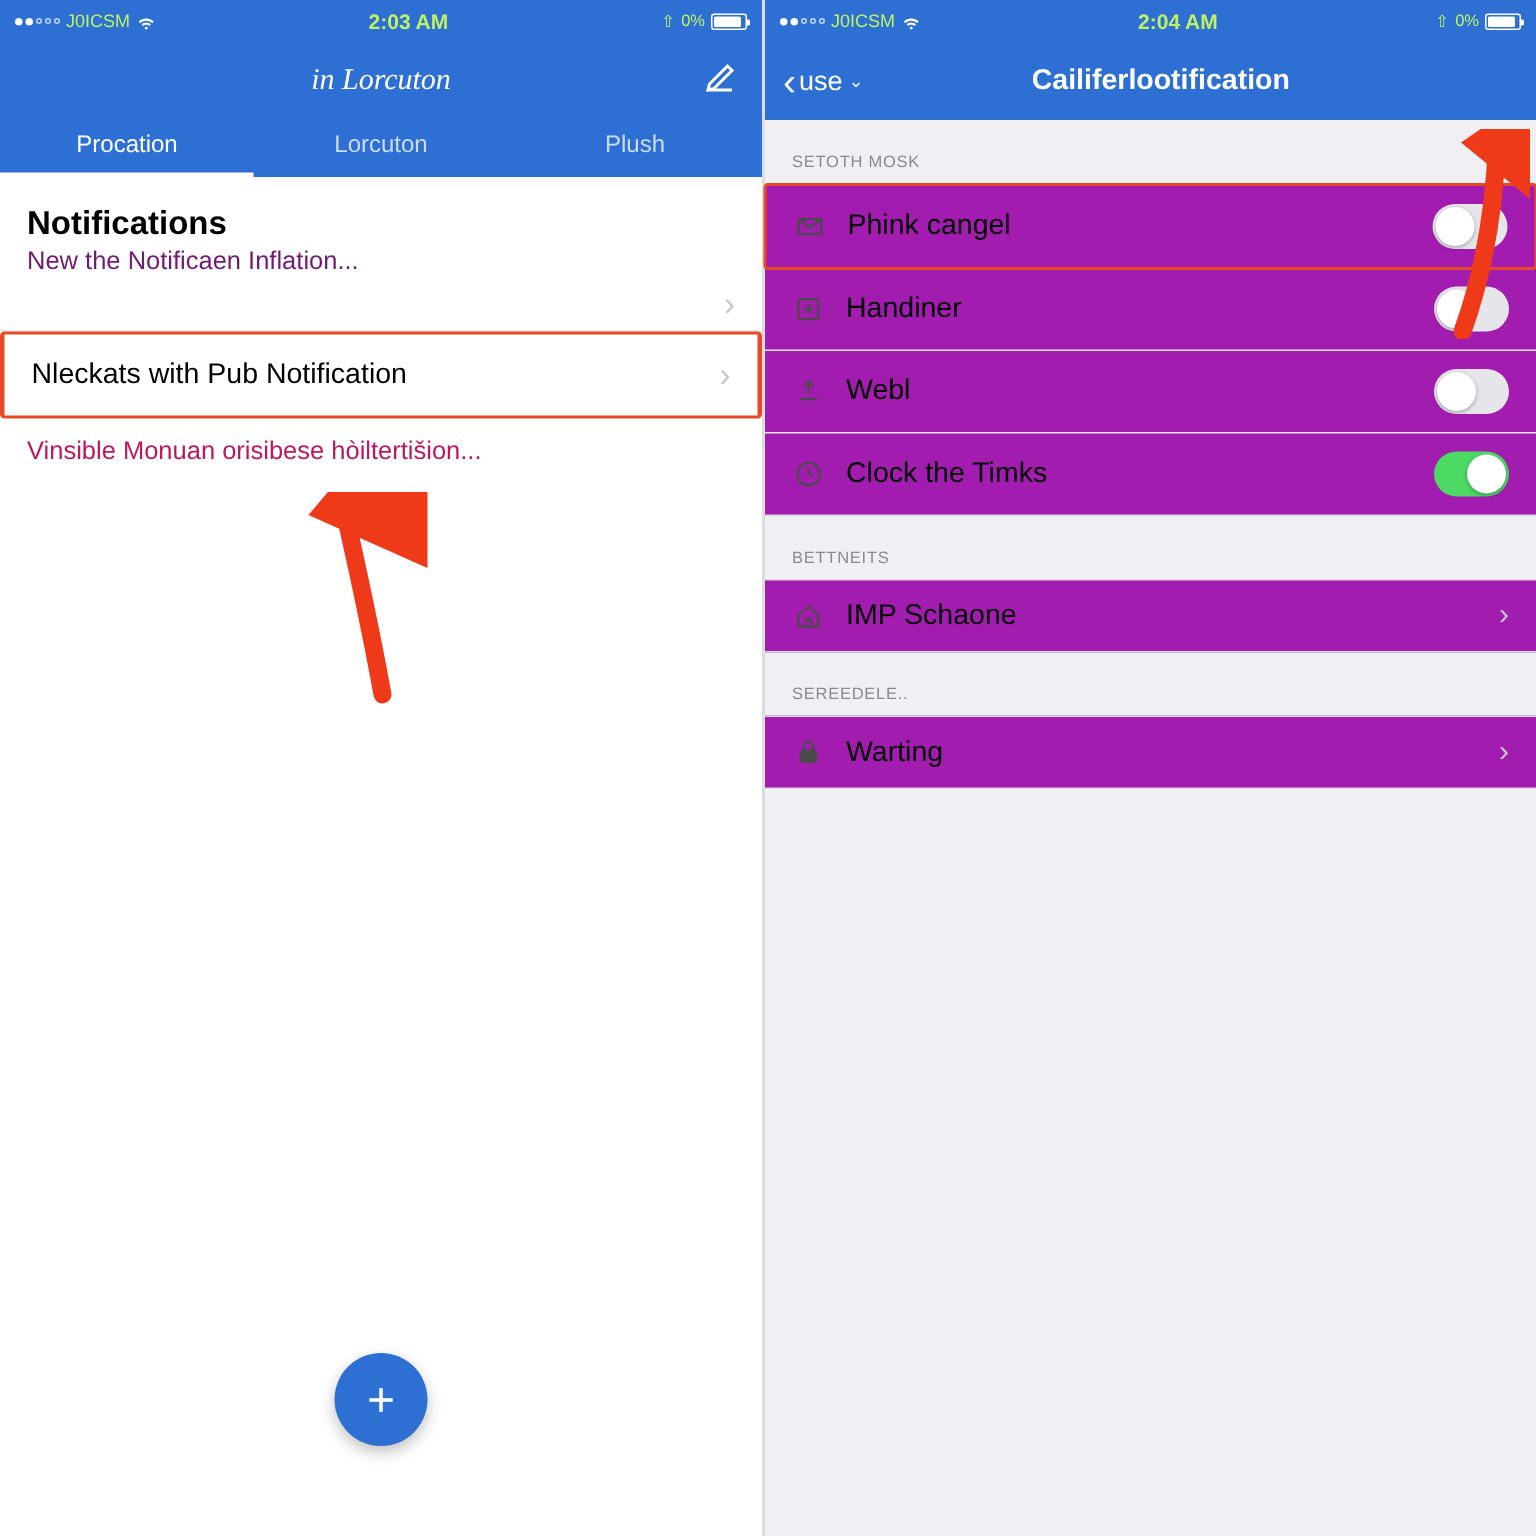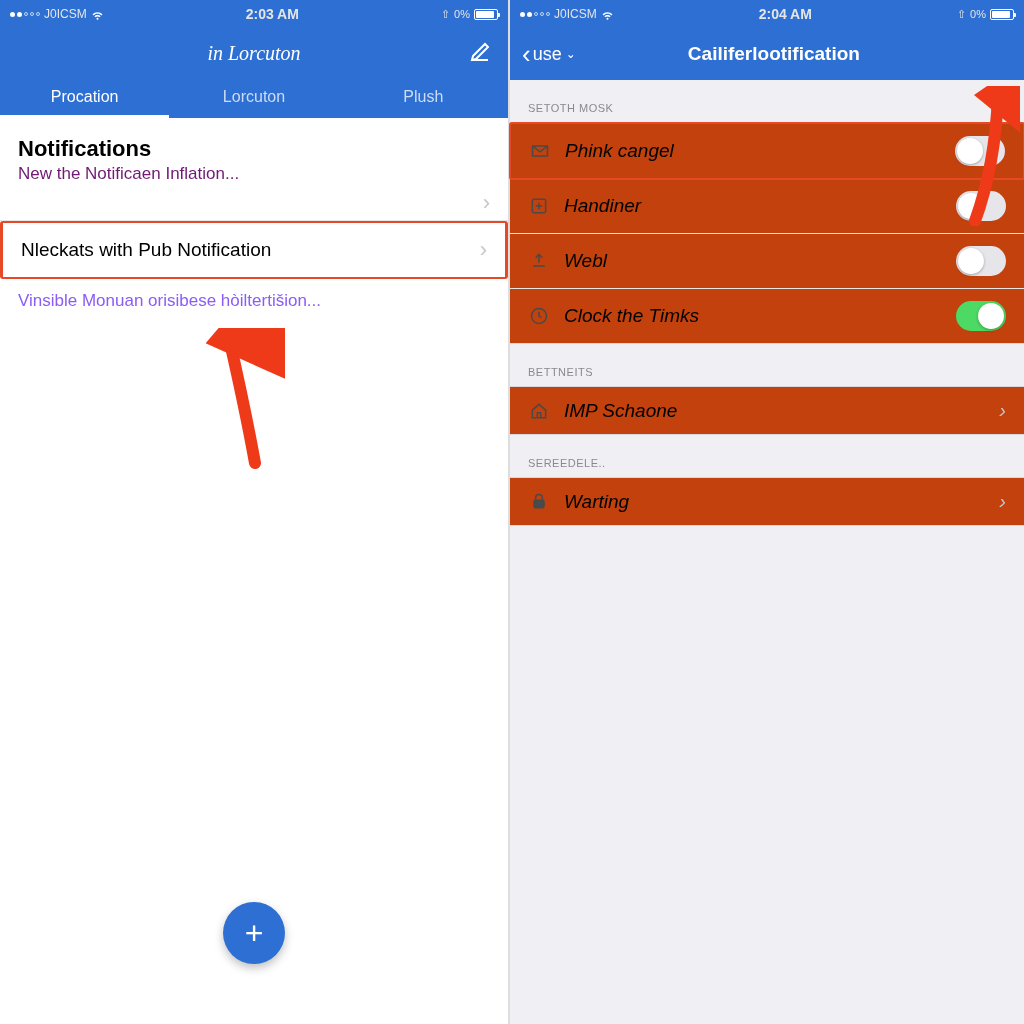--- a/index.html
+++ b/index.html
@@ -2,21 +2,21 @@
 <html><head>
 <meta charset="utf-8">
 <style>
 * { margin: 0; padding: 0; box-sizing: border-box; font-family: -apple-system, "Helvetica Neue", Helvetica, Arial, sans-serif; }
 html, body { width: 1024px; height: 1024px; background: #e8e8e8; }
 .canvas { width: 1024px; height: 1024px; display: flex; background: #e8e8e8; }
 .phone { height: 1024px; background: #fff; display: flex; flex-direction: column; position: relative; }
 .phone-left { width: 510px; border-right: 2px solid #ddd; }
 .phone-right { width: 514px; background: #efeff4; }
 
-.status-bar { height: 28px; background: #2d6fd2; color: #e5e5e5; display: flex; align-items: center; padding: 0 10px; font-size: 12px; font-weight: 500; }
+.status-bar { height: 28px; background: #2d6fd2; color: #bef264; display: flex; align-items: center; padding: 0 10px; font-size: 12px; font-weight: 500; }
 .status-left { display: flex; align-items: center; gap: 4px; }
 .sig-dots { display: flex; align-items: center; gap: 2px; }
 .sig-dot { width: 5px; height: 5px; border-radius: 50%; background: #fff; }
 .sig-dot.empty { background: transparent; border: 1px solid rgba(255,255,255,0.7); width:4px; height:4px; }
 .status-center { flex: 1; text-align: center; font-size: 14px; font-weight: 600; }
 .status-right { display: flex; align-items: center; gap: 4px; }
 .wifi-icon { width:13px; height:13px; }
 .battery { width: 24px; height: 11px; border: 1px solid #fff; border-radius: 2px; position: relative; padding:1px; }
 .battery::after { content:""; position:absolute; right:-3px; top:3px; width:2px; height:4px; background:#fff; border-radius:0 1px 1px 0; }
 .battery-fill { background:#fff; height:100%; width:92%; border-radius:1px; }
@@ -33,31 +33,31 @@
 
 .list { background:#fff; }
 .section-header { padding: 18px 18px 2px; }
 .section-header .h1 { font-size: 22px; font-weight: 700; color:#000; }
 .section-header .sub { font-size: 17px; color:#701a75; margin-top:2px; }
 
 .row { display:flex; align-items:center; justify-content:space-between; padding: 14px 18px; border-bottom: 1px solid #e6e6e6; position:relative; }
 .row .label { font-size: 19px; color:#000; }
 .chevron { color:#c7c7cc; font-size:22px; }
 .row.highlight { border: 2px solid #e74825; border-left-width:3px; border-right-width:3px; border-radius:3px; padding-top:14px; padding-bottom:14px; }
-.subtext-row { padding: 12px 18px; font-size: 17px; color:#8b5cf6; }
+.subtext-row { padding: 12px 18px; font-size: 17px; color:#be185d; }
 
 .fab { position:absolute; bottom:60px; left:50%; transform:translateX(-50%); width:62px; height:62px; border-radius:50%; background:#2d6fd2; color:#fff; display:flex; align-items:center; justify-content:center; font-size:32px; box-shadow:0 4px 10px rgba(0,0,0,0.25); }
 
 .header-right { height: 52px; display:flex; align-items:center; padding: 0 12px; }
 .back-btn { display:flex; align-items:center; color:#fff; font-size:18px; gap:2px;}
 .back-chev { font-size:26px; font-weight:300; line-height:1; }
 .header-right .title { flex:1; text-align:center; font-size:19px; font-weight:700; padding-right:40px;}
 
 .settings-group-hdr { padding: 22px 18px 8px; font-size: 11px; letter-spacing: 0.5px; color:#8a8a8e; text-transform:uppercase; }
-.settings-list { background:#c2410c; border-top:1px solid #d8d8dc; border-bottom:1px solid #d8d8dc;font-style:italic; }
+.settings-list { background:#a21caf; border-top:1px solid #d8d8dc; border-bottom:1px solid #d8d8dc; }
 .srow { display:flex; align-items:center; padding: 12px 18px; border-bottom: 1px solid #e6e6e6; gap:14px; position:relative; }
 .srow:last-child { border-bottom:none; }
 .srow-icon { width:22px; height:22px; color:#4a4a4a; display:flex; align-items:center; justify-content:center; flex-shrink:0; }
 .srow-label { flex:1; font-size: 19px; color:#000; }
 .srow.highlight-right { border: 2px solid #e74825; border-radius:3px; margin:-1px; }
 
 .toggle { width:50px; height:30px; background:#e5e5ea; border-radius:15px; position:relative; flex-shrink:0; }
 .toggle .knob { width:26px; height:26px; background:#fff; border-radius:50%; position:absolute; top:2px; left:2px; box-shadow:0 1px 3px rgba(0,0,0,0.3); }
 .toggle.on { background:#4cd964; }
 .toggle.on .knob { left:auto; right:2px; }

